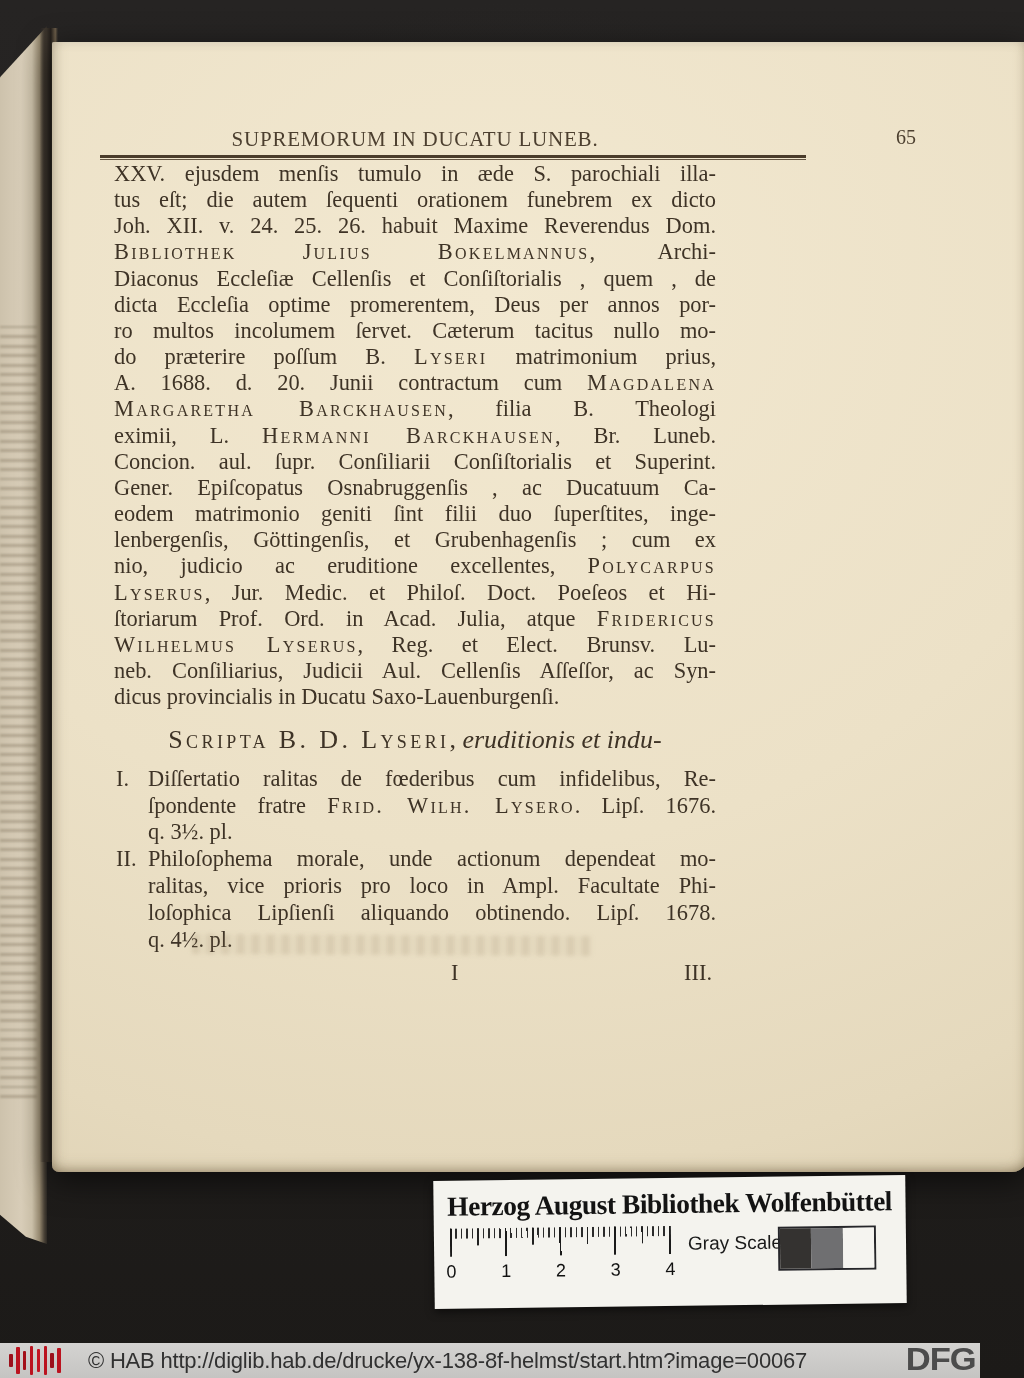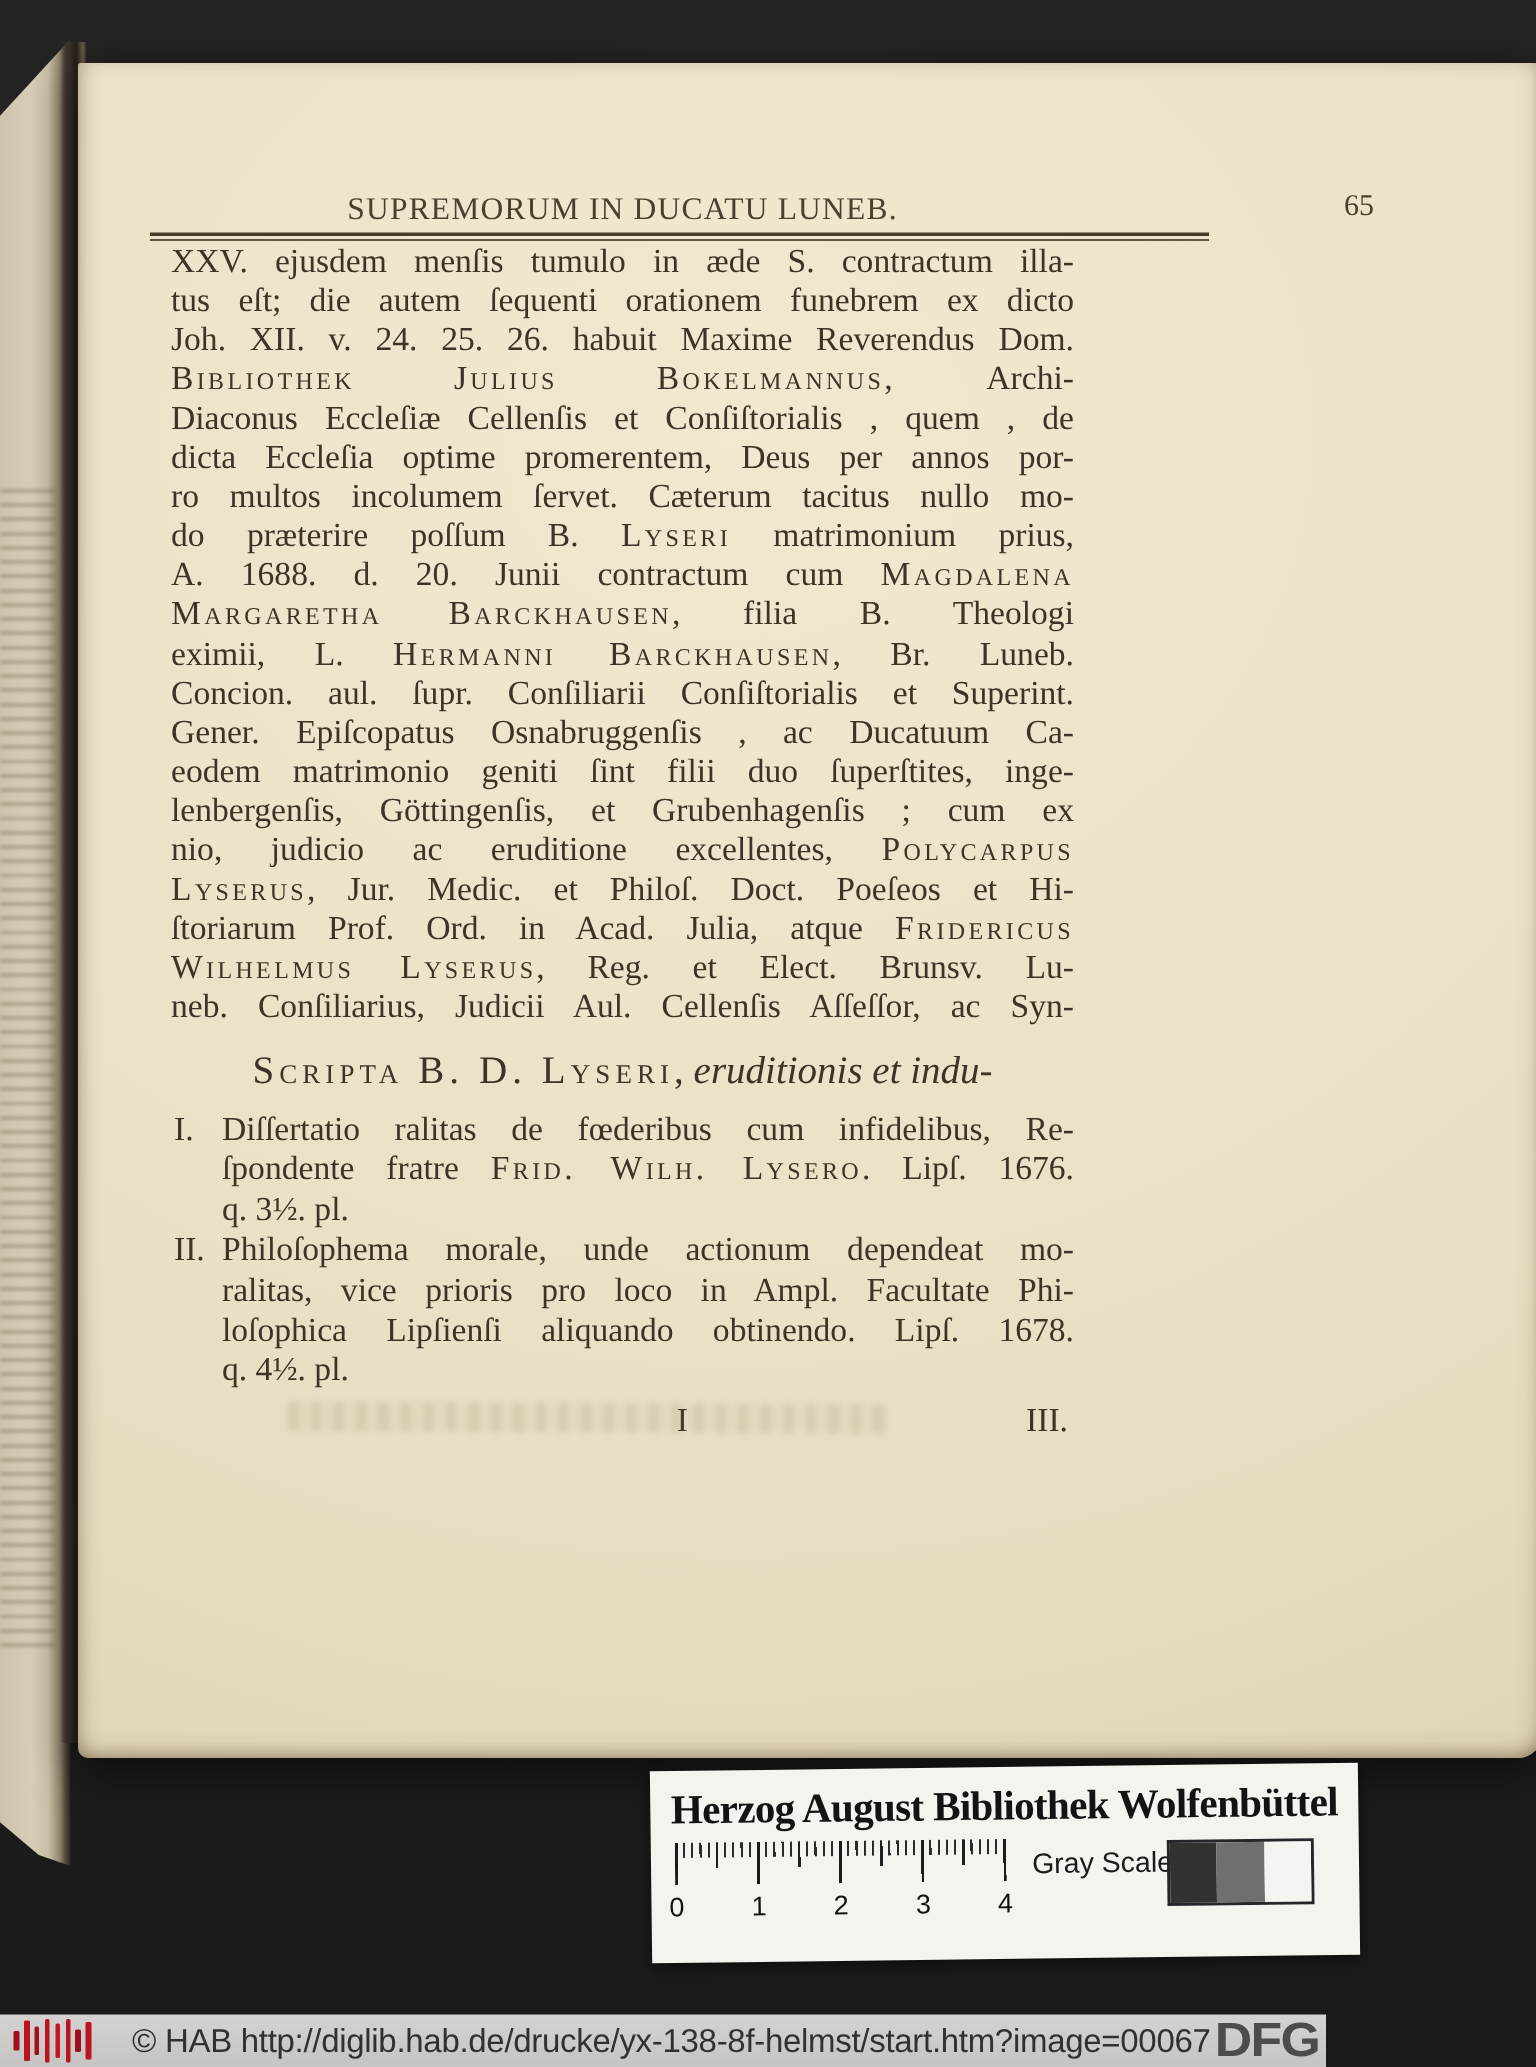--- a/index.html
+++ b/index.html
@@ -71,21 +71,21 @@
     font-family:"Liberation Sans","DejaVu Sans",sans-serif;font-size:18px;color:#111;}
   .grayscale-label{position:absolute;left:254px;top:13px;
     font-family:"Liberation Sans","DejaVu Sans",sans-serif;font-size:19px;color:#1a1a1a;}
   .patches{position:absolute;left:344px;top:8px;width:94px;height:40px;border:2.5px solid #26262a;display:flex;}
   .patch{flex:1;}
   .patch-black{background:#343230;}
   .patch-gray{background:#6f6f71;}
   .patch-white{background:#f5f4f0;}
 
   
-  .footer{position:absolute;left:0;top:1343px;width:884px;height:35px;
+  .footer{position:absolute;left:0;top:1343px;width:980px;height:35px;
     background:linear-gradient(180deg,#d4d3d1 0%,#c5c4c2 100%);}
   .hab-logo{position:absolute;left:9px;top:3px;width:52px;height:29px;
     display:flex;align-items:center;justify-content:space-between;}
   .hab-logo span{display:block;width:3.6px;background:#bb131f;border-radius:1px;}
   .hab-logo span:nth-child(1){height:45%;background:#9c101b;}
   .hab-logo span:nth-child(2){height:95%;}
   .hab-logo span:nth-child(3){height:65%;background:#a31019;}
   .hab-logo span:nth-child(4){height:100%;}
   .hab-logo span:nth-child(5){height:78%;background:#c41523;}
   .hab-logo span:nth-child(6){height:100%;}
@@ -104,40 +104,41 @@
   <div class="left-edges"></div>
   <div class="gutter"></div>
 
   <div class="page">
     <div class="page-header">SUPREMORUM IN DUCATU LUNEB.</div>
     <div class="page-num">65</div>
     <div class="rule"></div>
 
     <div class="textblock">
       <div>
-          <div class="tl j"><span class="seg-n">XXV. ejusdem menſis tumulo in æde S. contractum illa-</span></div>
+          <div class="tl j"><span class="seg-n">XXV. ejusdem menſis tumulo in æde S. parochiali illa-</span></div>
           <div class="tl j"><span class="seg-n">tus eſt; die autem ſequenti orationem funebrem ex dicto</span></div>
           <div class="tl j"><span class="seg-n">Joh. XII. v. 24. 25. 26. habuit Maxime Reverendus Dom.</span></div>
           <div class="tl j"><span class="seg-sc">Bibliothek Julius Bokelmannus</span><span class="seg-n">, Archi-</span></div>
           <div class="tl j"><span class="seg-n">Diaconus Eccleſiæ Cellenſis et Conſiſtorialis , quem , de</span></div>
           <div class="tl j"><span class="seg-n">dicta Eccleſia optime promerentem, Deus per annos por-</span></div>
           <div class="tl j"><span class="seg-n">ro multos incolumem ſervet.  Cæterum tacitus nullo mo-</span></div>
           <div class="tl j"><span class="seg-n">do præterire poſſum B. </span><span class="seg-sc">Lyseri</span><span class="seg-n"> matrimonium prius,</span></div>
           <div class="tl j"><span class="seg-n">A. 1688. d. 20. Junii contractum cum </span><span class="seg-sc">Magdalena</span></div>
           <div class="tl j"><span class="seg-sc">Margaretha Barckhausen</span><span class="seg-n">,  filia B. Theologi</span></div>
           <div class="tl j"><span class="seg-n">eximii, L. </span><span class="seg-sc">Hermanni Barckhausen</span><span class="seg-n">, Br. Luneb.</span></div>
           <div class="tl j"><span class="seg-n">Concion. aul. ſupr. Conſiliarii Conſiſtorialis et Superint.</span></div>
           <div class="tl j"><span class="seg-n">Gener. Epiſcopatus Osnabruggenſis , ac Ducatuum Ca-</span></div>
           <div class="tl j"><span class="seg-n">eodem matrimonio geniti ſint filii duo ſuperſtites, inge-</span></div>
           <div class="tl j"><span class="seg-n">lenbergenſis, Göttingenſis, et Grubenhagenſis ;  cum ex</span></div>
           <div class="tl j"><span class="seg-n">nio, judicio ac eruditione excellentes, </span><span class="seg-sc">Polycarpus</span></div>
           <div class="tl j"><span class="seg-sc">Lyserus</span><span class="seg-n">,  Jur. Medic. et Philoſ. Doct. Poeſeos et Hi-</span></div>
           <div class="tl j"><span class="seg-n">ſtoriarum Prof. Ord. in Acad. Julia, atque </span><span class="seg-sc">Fridericus</span></div>
           <div class="tl j"><span class="seg-sc">Wilhelmus Lyserus</span><span class="seg-n">, Reg. et Elect. Brunsv. Lu-</span></div>
           <div class="tl j"><span class="seg-n">neb. Conſiliarius, Judicii Aul. Cellenſis Aſſeſſor, ac Syn-</span></div>
+          <div class="tl l"><span class="seg-n">dicus provincialis in Ducatu Saxo-Lauenburgenſi.</span></div>
         </div>
       <div class="heading">
           <div class="tl l"><span class="seg-sc">Scripta B. D. Lyseri</span><span class="seg-n">, </span><span class="seg-it">eruditionis et indu-</span></div>
         </div>
       <div class="list">
           <div class="item">
             <span class="item-num">I.</span>
             <div class="tl j"><span class="seg-n">Diſſertatio ralitas de fœderibus cum infidelibus, Re-</span></div>
             <div class="tl j"><span class="seg-n">ſpondente fratre </span><span class="seg-sc">Frid. Wilh. Lysero</span><span class="seg-n">. Lipſ. 1676.</span></div>
             <div class="tl l"><span class="seg-n">q. 3½. pl.</span></div>

